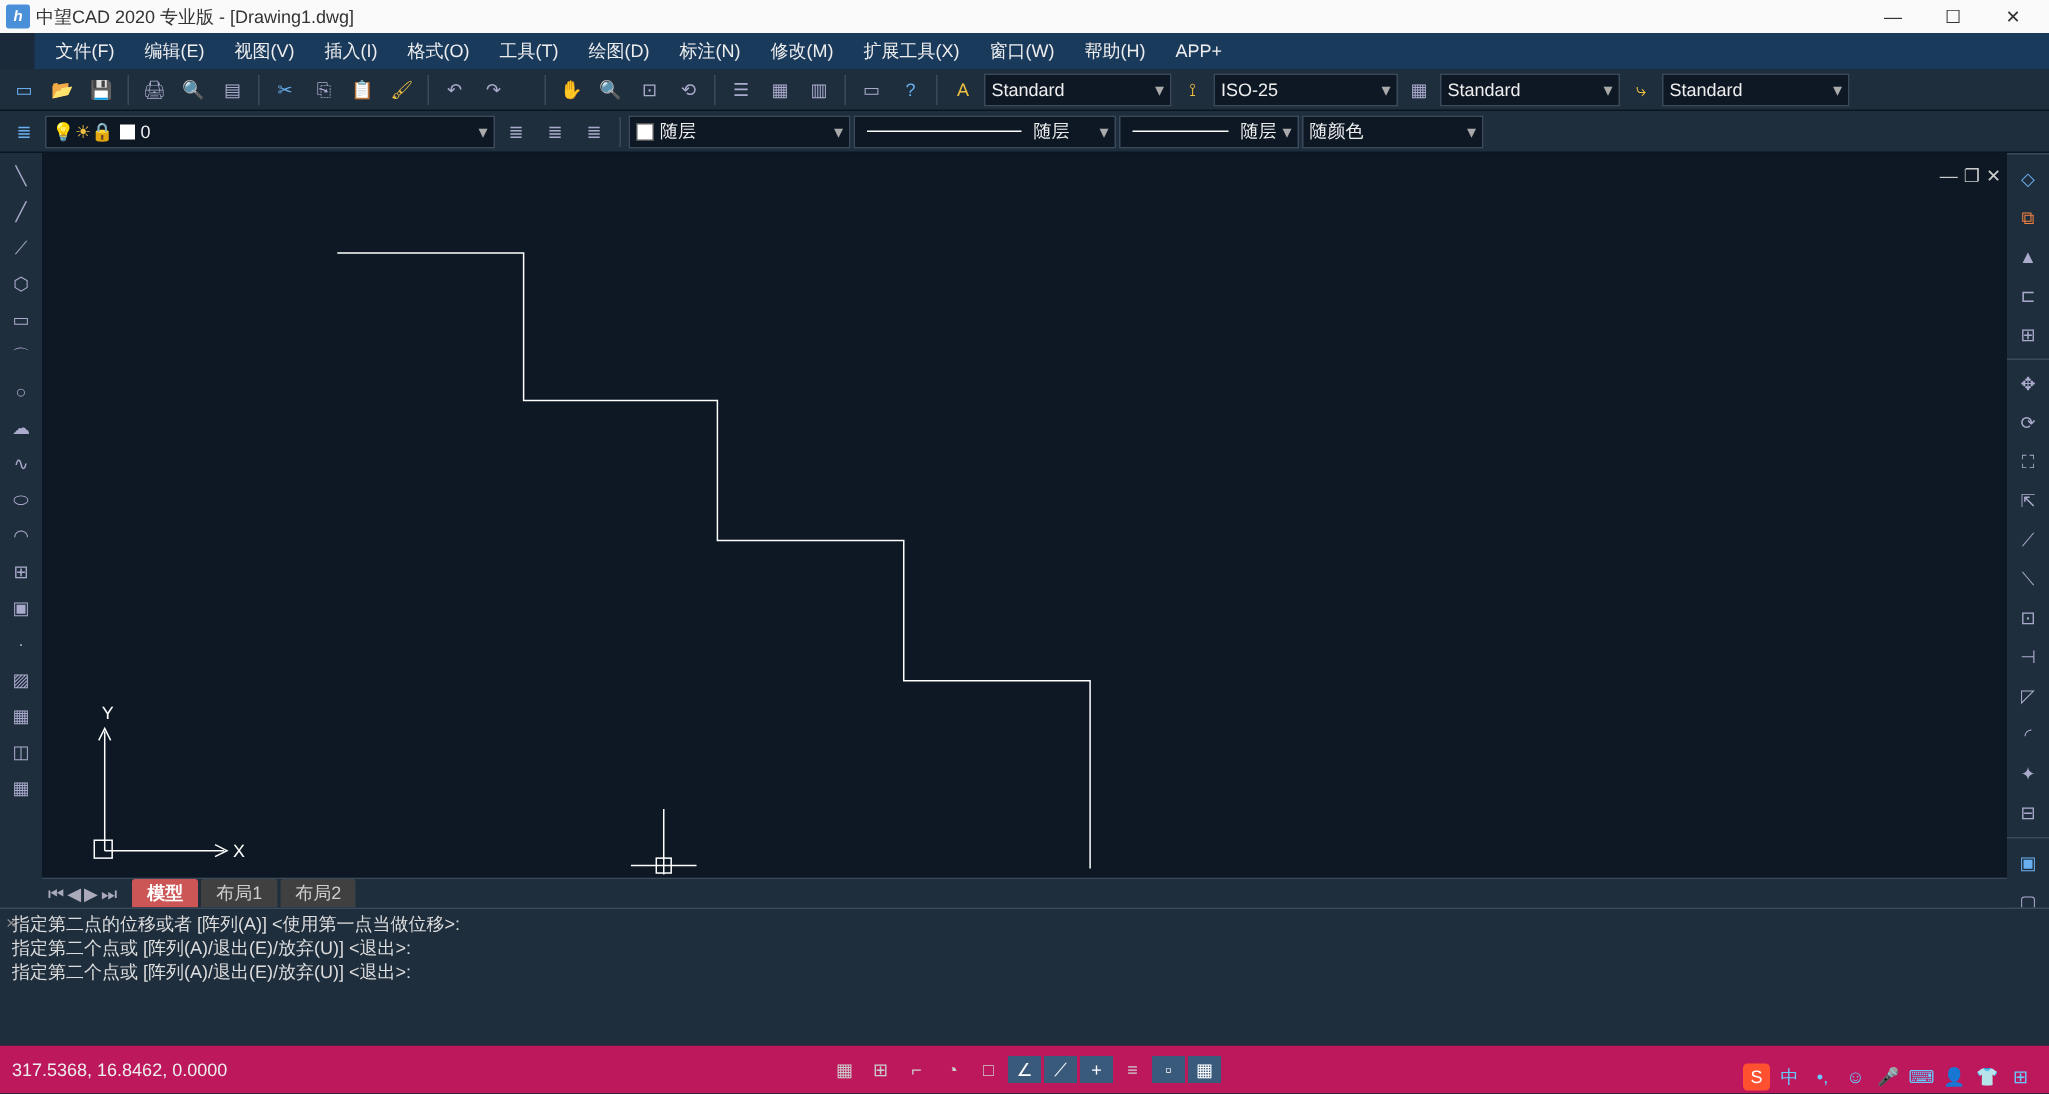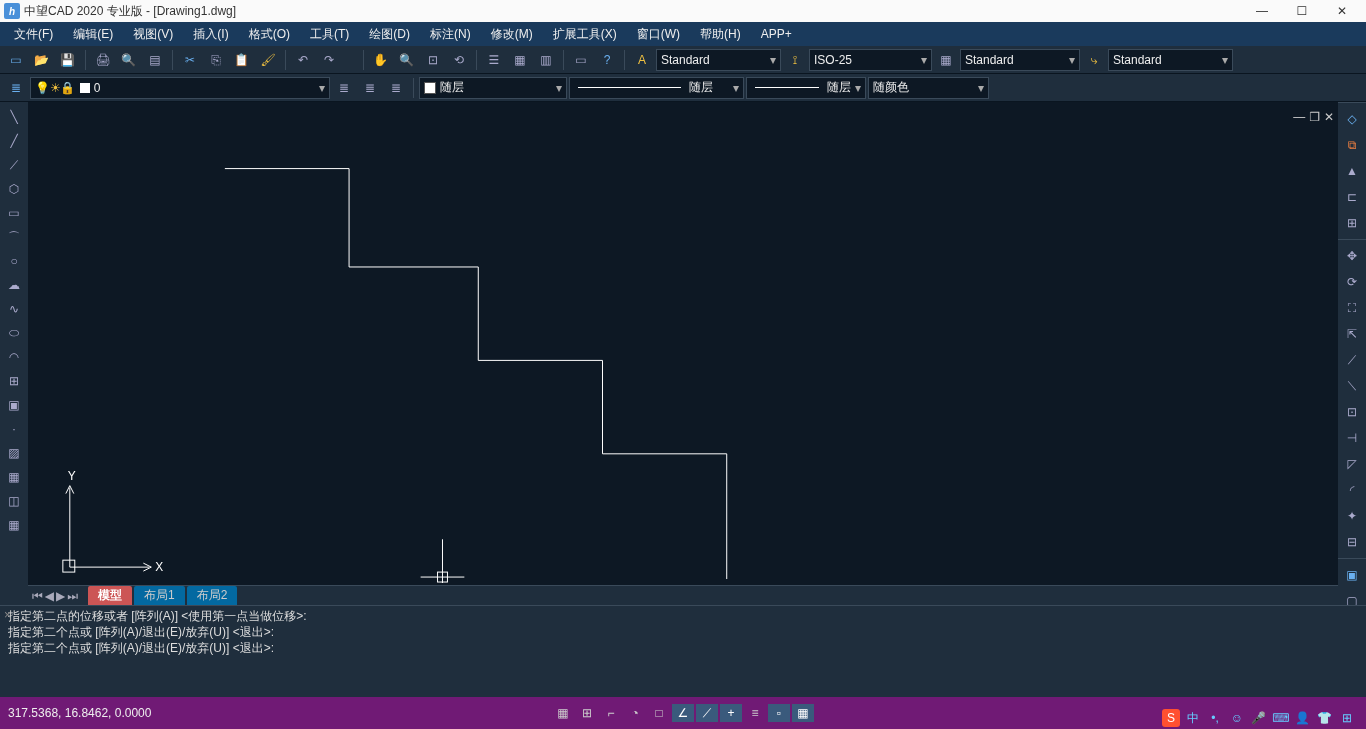--- a/index.html
+++ b/index.html
@@ -1,47 +1,47 @@
 <!DOCTYPE html>
 <html><head>
 <meta charset="utf-8">
 <style>
 * { margin: 0; padding: 0; box-sizing: border-box; font-family: "Microsoft YaHei", sans-serif; font-size: 12px; }
 body { background: #1a2a3a; color: #ccc; width: 1366px; height: 729px; overflow: hidden; display: flex; flex-direction: column; }
 .titlebar { background: #fafafa; height: 22px; display: flex; align-items: center; padding: 0 4px; color: #333; }
 .titlebar .logo { width: 16px; height: 16px; background: #4a90d9; color: #fff; display: flex; align-items: center; justify-content: center; font-style: italic; font-weight: bold; font-size: 10px; border-radius: 2px; margin-right: 4px; }
 .titlebar .spacer { flex: 1; }
 .titlebar .wbtn { width: 40px; height: 22px; display: flex; align-items: center; justify-content: center; color: #333; }
-.menubar { background: #1a3a5c; height: 24px; display: flex; align-items: center; padding: 0 4px; }
+.menubar { background: #1a3a5c; height: 24px; display: flex; align-items: center; padding: 0 4px; margin-left: 23px; }
 .menubar .mitem { padding: 0 10px; color: #eee; cursor: default; height: 100%; display: flex; align-items: center; }
 .toolbar-row { background: #1f2e3d; height: 28px; display: flex; align-items: center; padding: 0 4px; border-bottom: 1px solid #0a1520; gap: 2px; }
 .tbtn { width: 24px; height: 24px; display: flex; align-items: center; justify-content: center; color: #aac; border: 1px solid transparent; }
 .sep { width: 1px; height: 20px; background: #3a4a5a; margin: 0 3px; }
 .dropdown { background: #0d1824; border: 1px solid #3a4a5a; height: 22px; display: flex; align-items: center; padding: 0 4px; color: #eee; min-width: 50px; }
 .dropdown .dd-text { flex: 1; }
 .dropdown .dd-arrow { color: #aaa; margin-left: 4px; }
 .main-area { flex: 1; display: flex; background: #0a1520; min-height: 0; }
 .left-toolbar, .right-toolbar { width: 28px; background: #1f2e3d; display: flex; flex-direction: column; align-items: center; padding-top: 4px; gap: 2px; }
 .left-toolbar .tbtn, .right-toolbar .tbtn { width: 22px; height: 22px; }
 .right-stack { width: 28px; background: #1f2e3d; display: flex; flex-direction: column; }
 .right-stack .group { border-top: 1px solid #3a4a5a; padding: 4px 0; display: flex; flex-direction: column; align-items: center; gap: 2px; }
 .canvas-area { flex: 1; display: flex; flex-direction: column; background: #0d1824; min-width: 0; }
 .canvas { flex: 1; position: relative; background: #0d1824; }
 .canvas svg { position: absolute; top: 0; left: 0; }
 .canvas-ctrl { position: absolute; right: 4px; top: 8px; display: flex; gap: 4px; color: #ccc; }
 .tabs-area { height: 20px; background: #1f2e3d; display: flex; align-items: center; padding-left: 4px; border-top: 1px solid #3a4a5a; gap: 2px; }
 .tab-nav { display: flex; gap: 2px; margin-right: 8px; }
 .tab-nav span { color: #aab; }
-.tab { padding: 1px 10px; color: #ccc; background: #0369a1; border-top-left-radius: 2px; border-top-right-radius: 2px; }
+.tab { padding: 1px 10px; color: #ccc; background: #404040; border-top-left-radius: 2px; border-top-right-radius: 2px; }
 .tab.active { background: #cc5555; color: #fff; font-weight: bold; }
 .command-area { height: 92px; background: #1f2e3d; border-top: 1px solid #3a4a5a; display: flex; flex-direction: column; padding: 2px 8px; color: #ddd; font-family: "SimSun", monospace; }
 .command-area .line { white-space: pre; line-height: 16px; }
 .command-input-row { display: flex; align-items: center; }
 .cmd-input { flex: 1; background: transparent; border: 1px solid #3a4a5a; color: #ddd; height: 16px; outline: none; padding: 0 4px; margin-left: 4px; }
-.statusbar { height: 22px; background: #701a75; display: flex; align-items: center; padding: 16px 8px; color: #eee; }
+.statusbar { height: 22px; background: #be185d; display: flex; align-items: center; padding: 16px 8px; color: #eee; }
 .statusbar .sb-left { flex: 1; }
 .statusbar .sb-btn { width: 22px; height: 18px; display: flex; align-items: center; justify-content: center; color: #ccc; margin: 0 1px;}
 .statusbar .sb-btn.active { background: #3a5a7c; color: #fff; }
 .ime { position: absolute; right: 10px; bottom: 2px; display: flex; gap: 4px; align-items: center; }
 .ime span { width: 18px; height: 18px; display: flex; align-items: center; justify-content: center; color: #66ccff;}
 .swatch { width: 12px; height: 12px; background: #fff; display: inline-block; margin-right: 4px; border: 1px solid #555; }
 .close-x { position: absolute; left: 4px; width: 12px; color: #888; }
 .icon-yellow { color: #f0c040; }
 .icon-blue { color: #6ab0f0; }
 .icon-orange { color: #f08040; }

